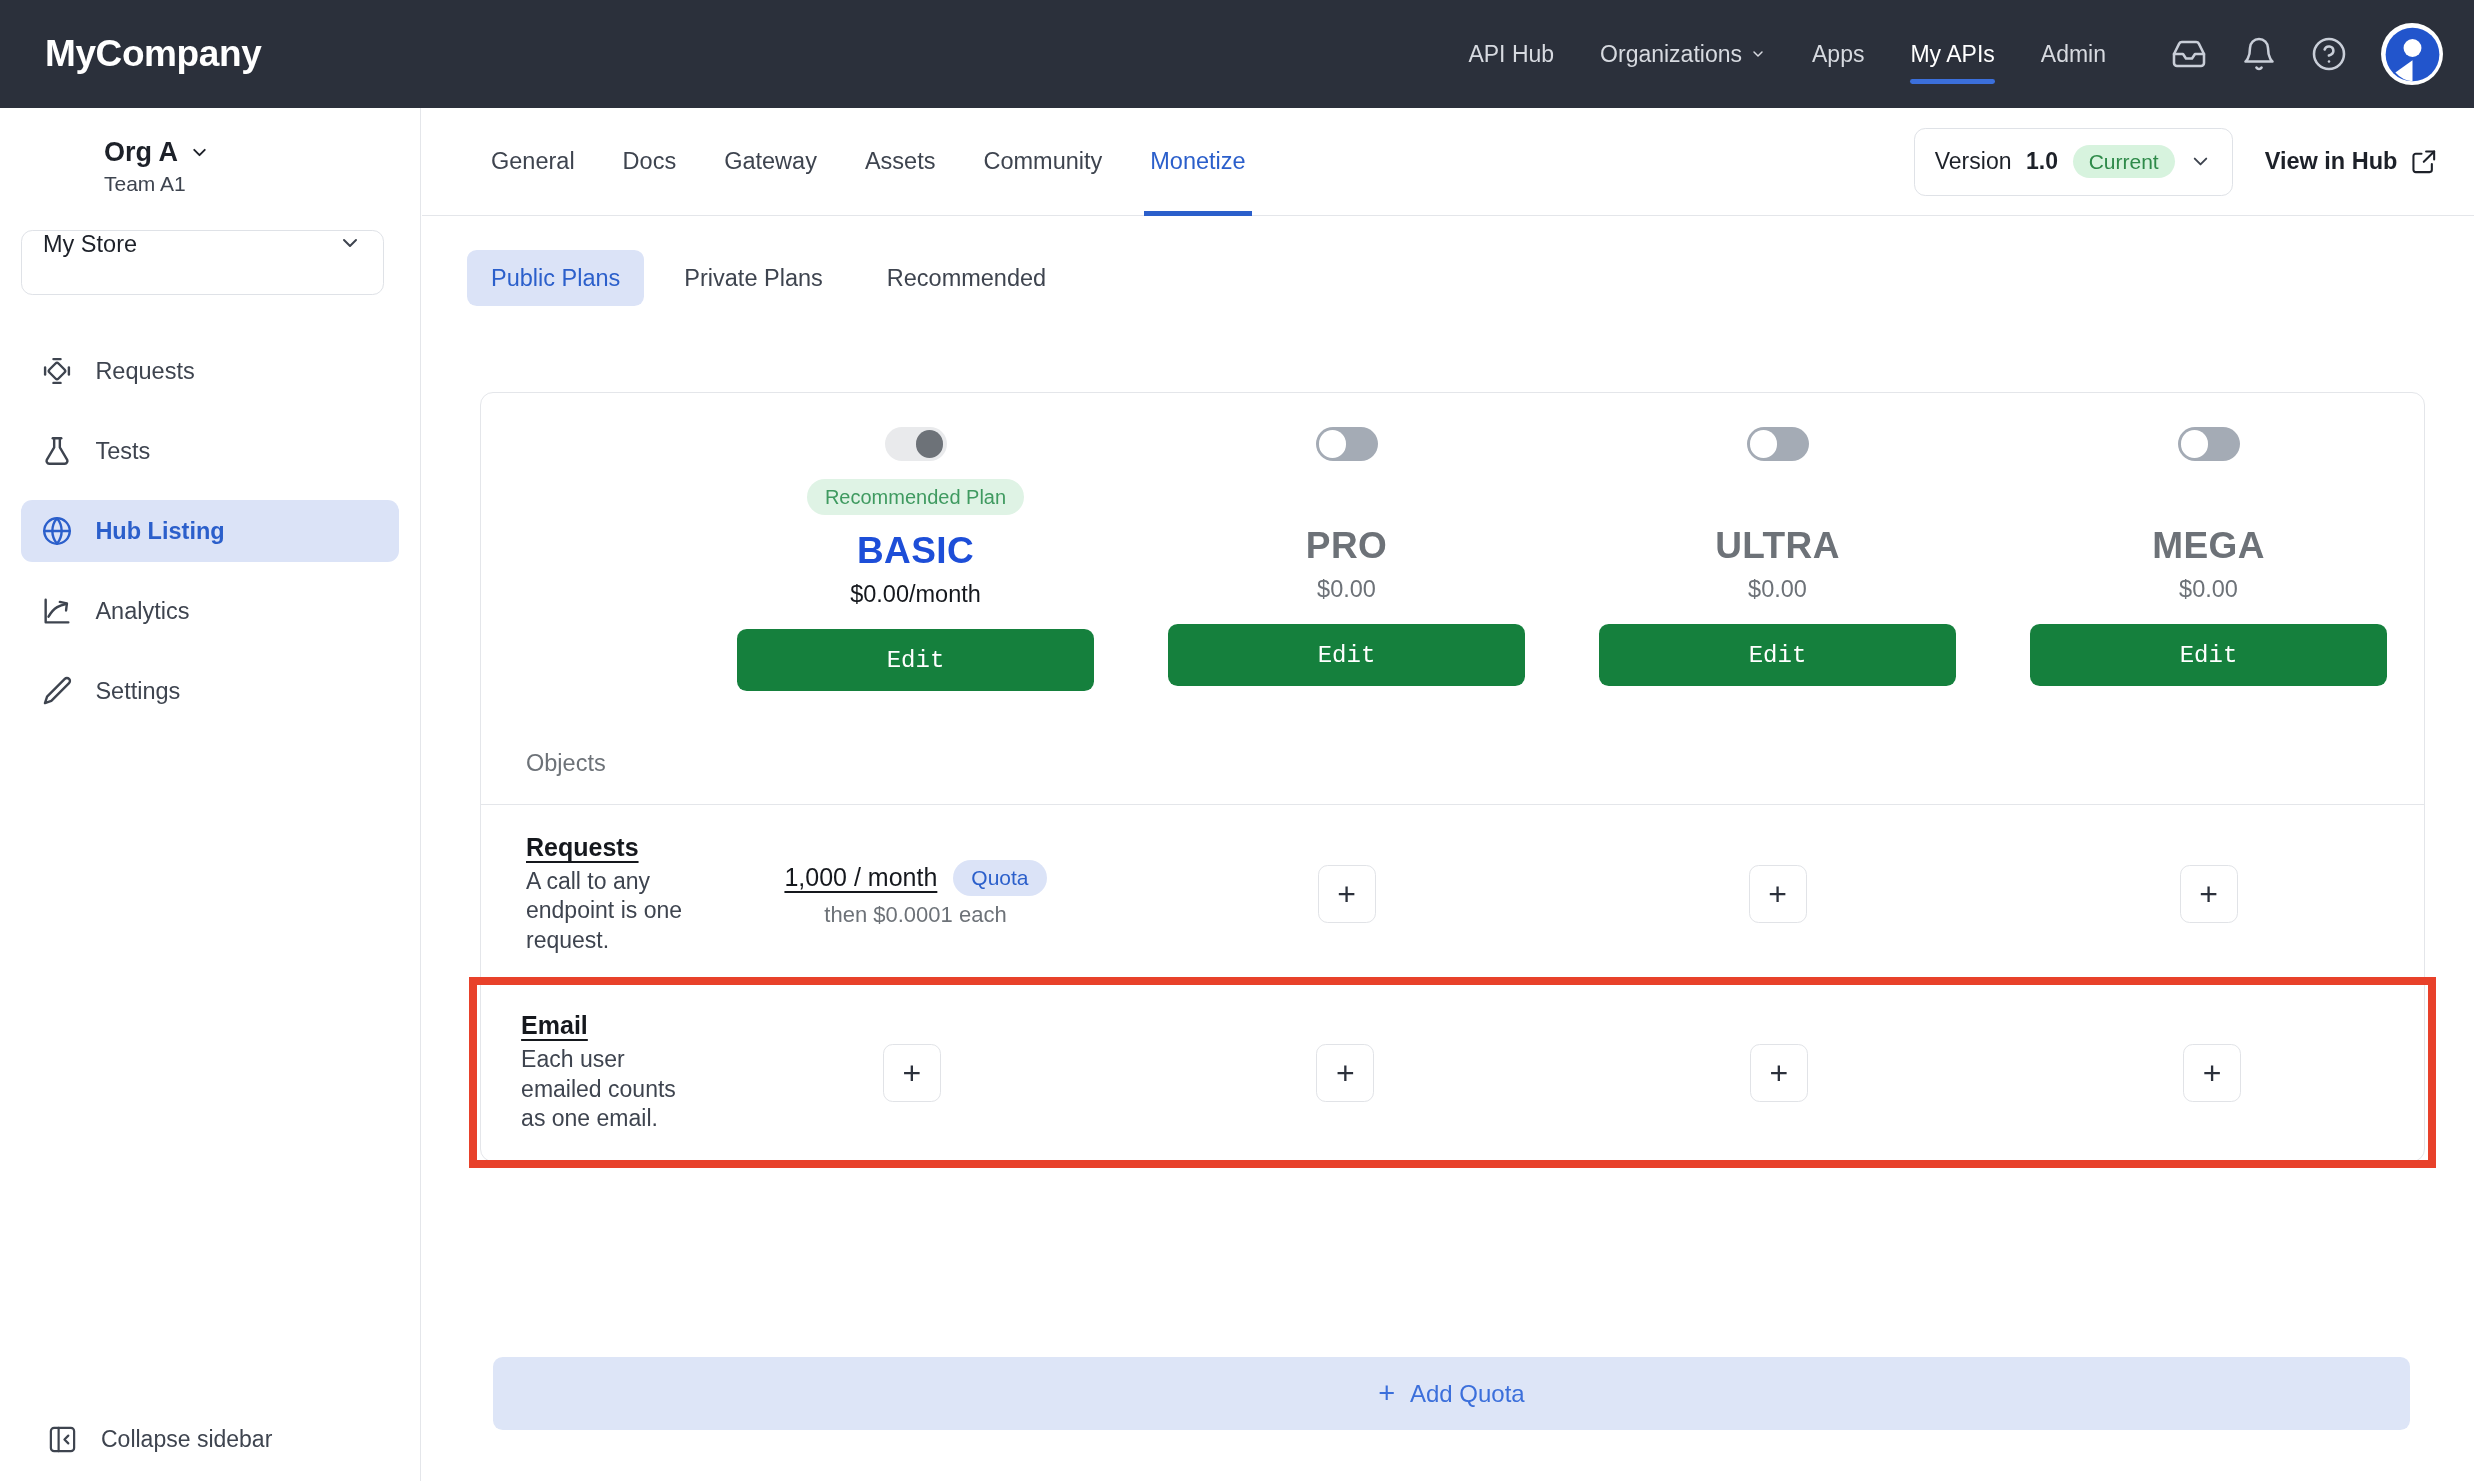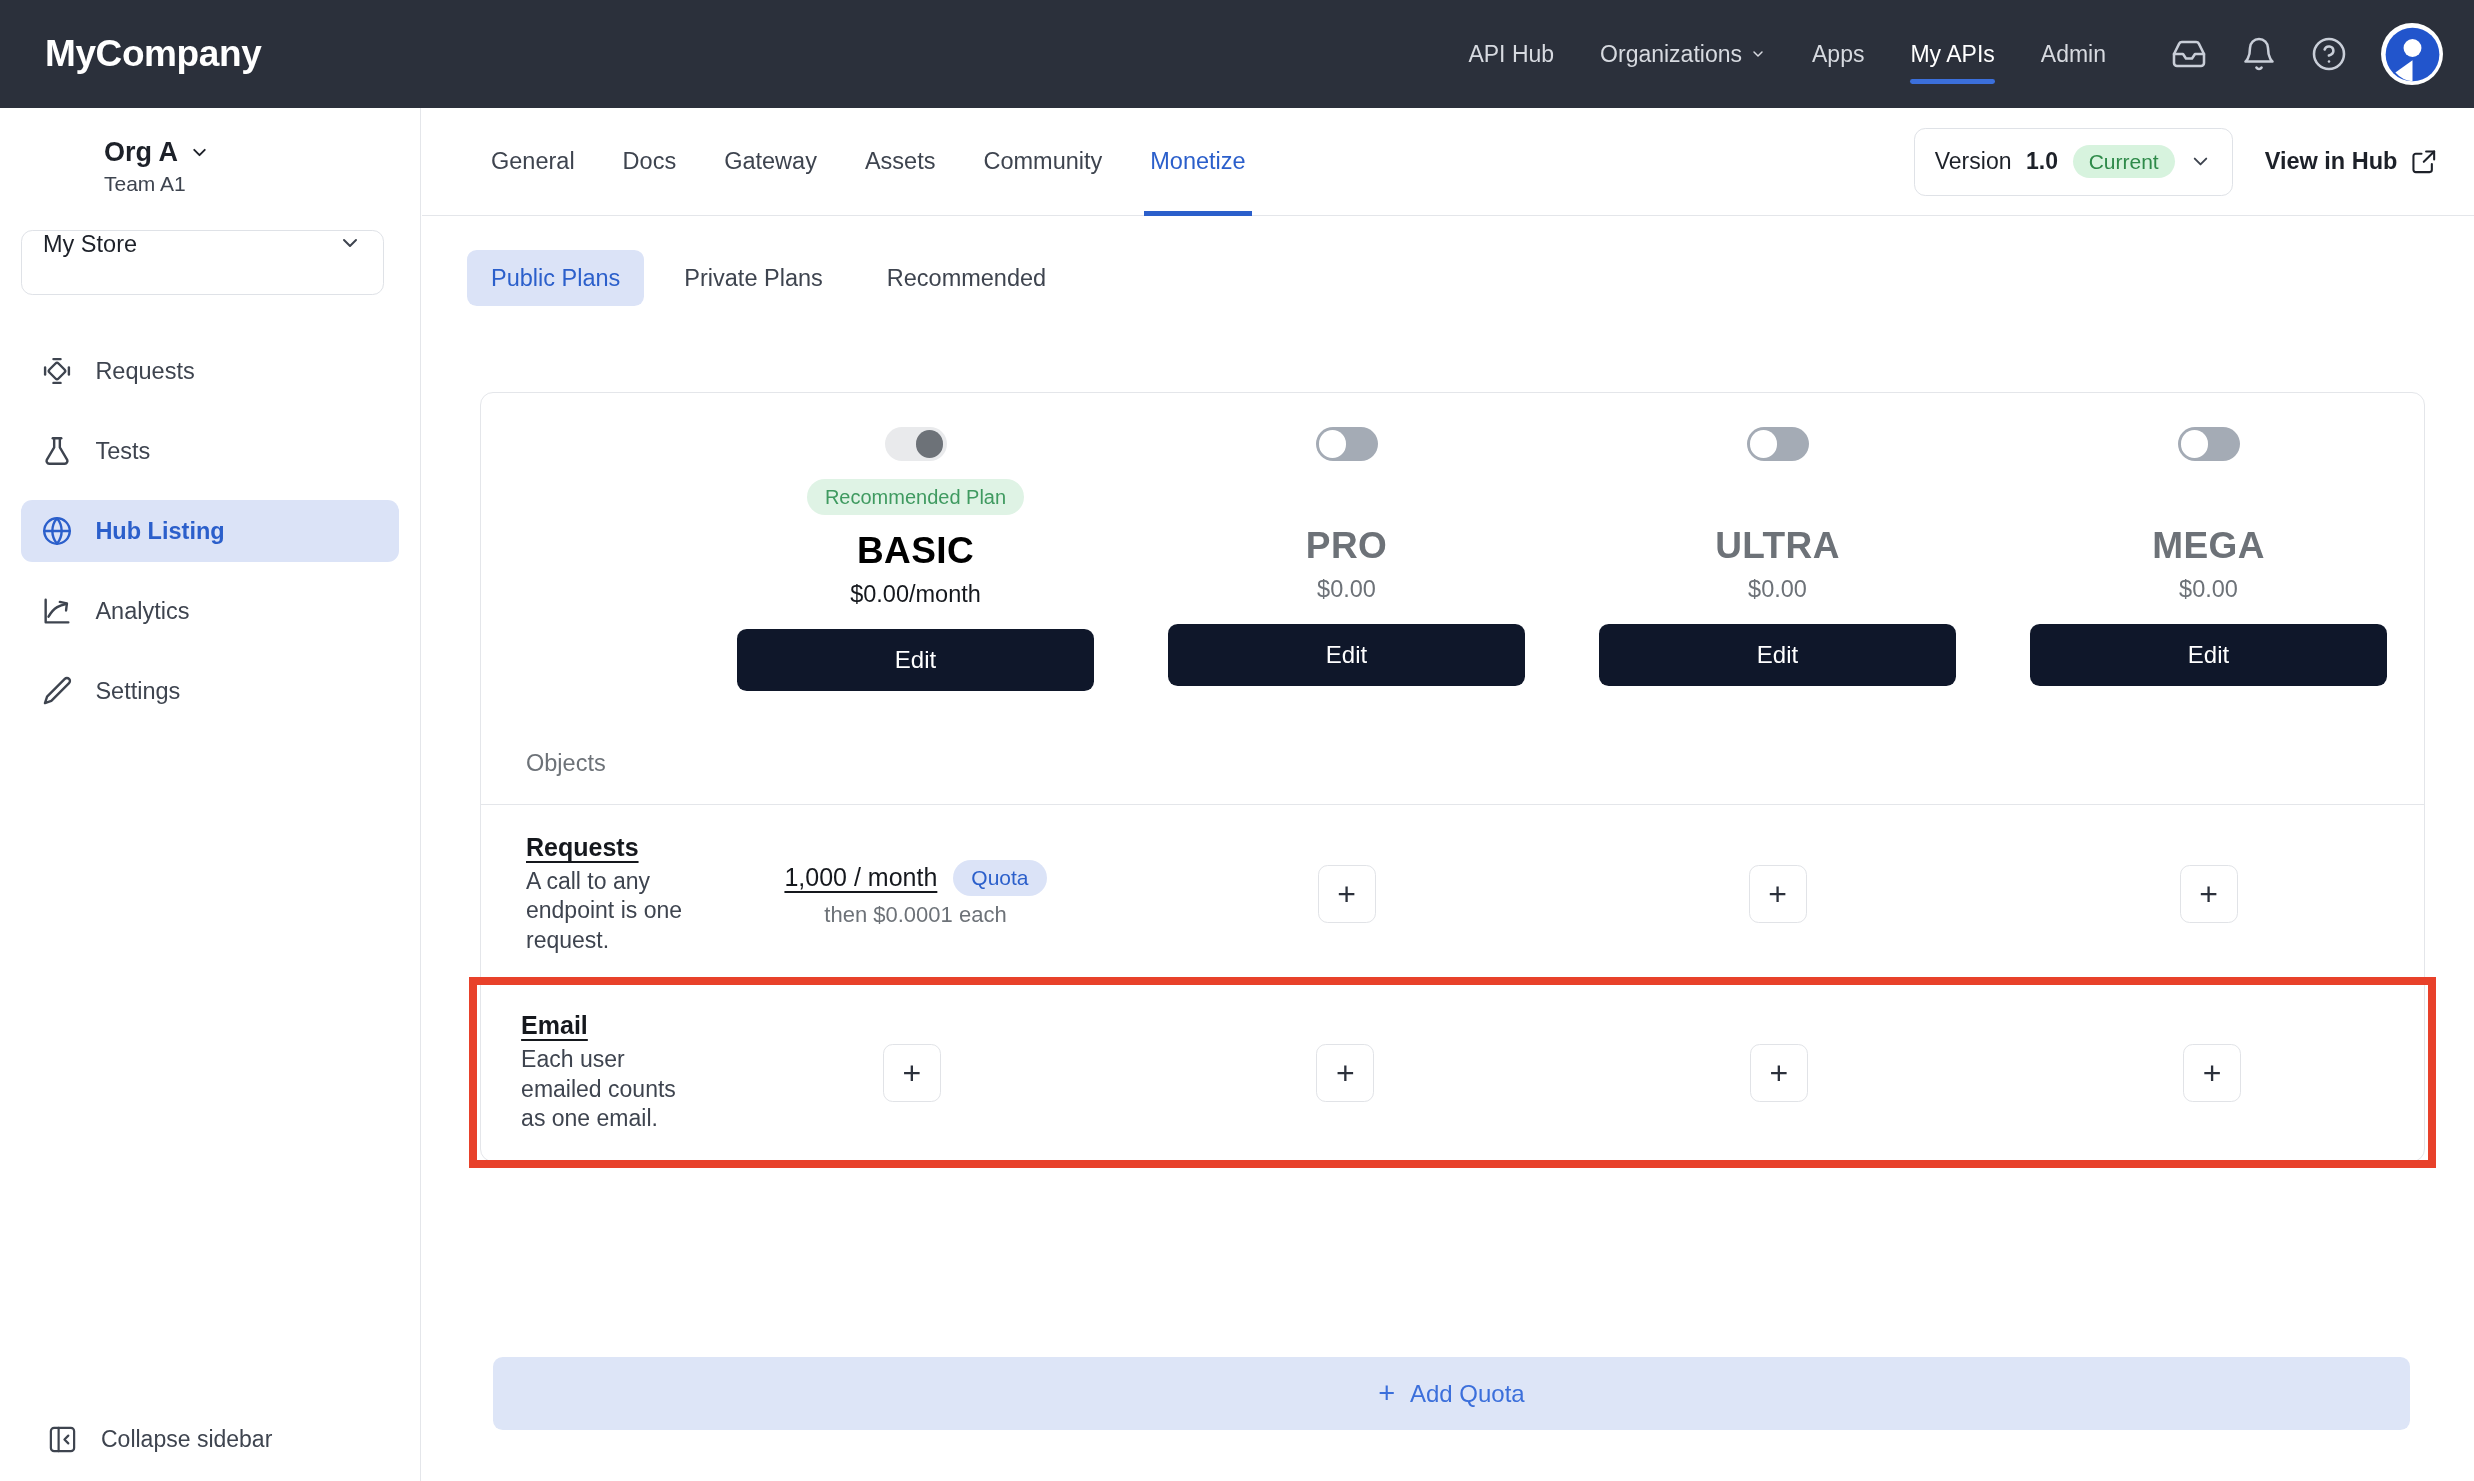--- a/index.html
+++ b/index.html
@@ -199,32 +199,32 @@
   }
   .rec-pill {
     display: inline-block;
     background: #dff3e5; color: #3f9a60;
     font-size: 20px;
     border-radius: 18px;
     padding: 6.5px 18px;
     margin-top: 18px;
   }
   .plan-name { font-size: 37px; font-weight: 700; margin-top: 14.6px; letter-spacing: 0.4px; }
-  .plan-name.primary { color: #000000; }
+  .plan-name.primary { color: #1d4ed8; }
   .plan-name.muted { color: #6d7278; }
   .plan-price { font-size: 23.5px; margin-top: 9.7px; }
   .plan-price.primary { color: #15181d; }
   .plan-price.muted { color: #6d7278; }
   .edit-btn {
     margin-top: 21px;
     height: 62px; width: 100%;
-    background: #0f172a; color: #ffffff;
+    background: #15803d; color: #ffffff;
     border: none; border-radius: 9.7px;
     font-size: 24px;
-    font-family: Liberation Sans, sans-serif;
+    font-family: Liberation Mono, monospace;
     display: flex; align-items: center; justify-content: center;
   }
   .rec-spacer { height: 49px; }
 
   .objects-label {
     padding: 27.6px 0 27.6px 45px;
     font-size: 23.5px; color: #6d7278;
     border-bottom: 1.6px solid #e4e6ea;
   }
 

